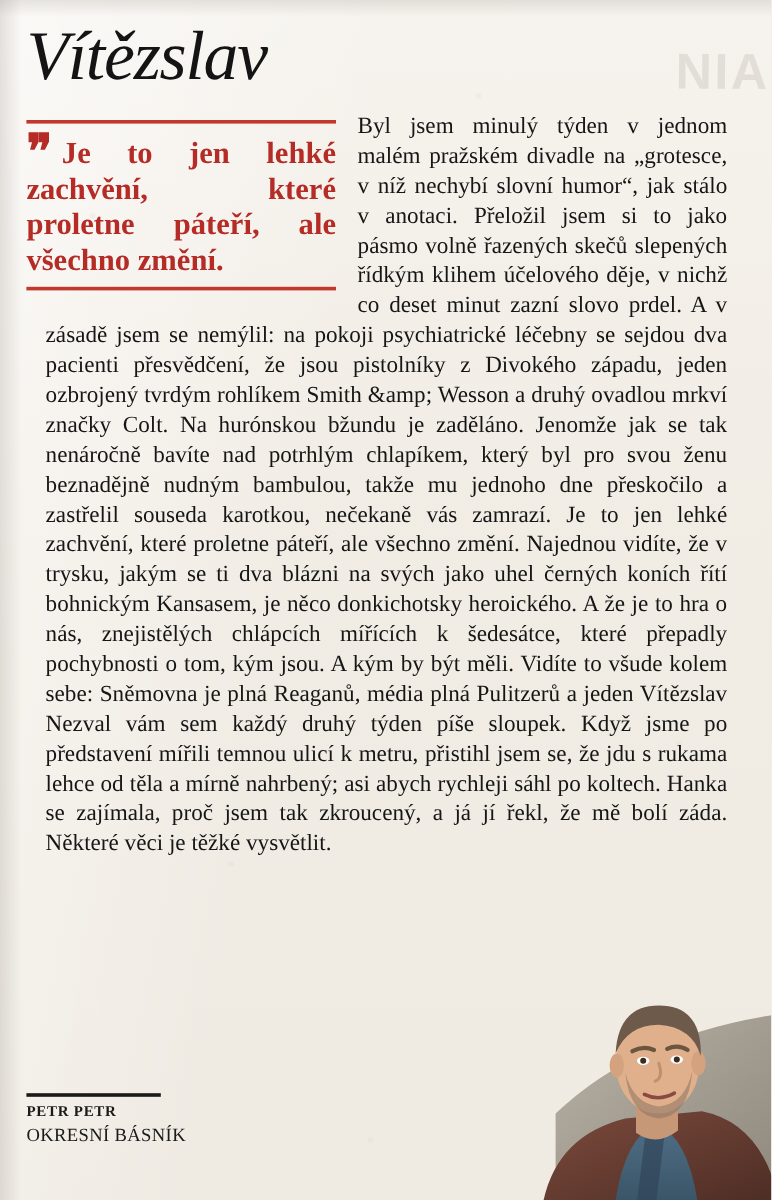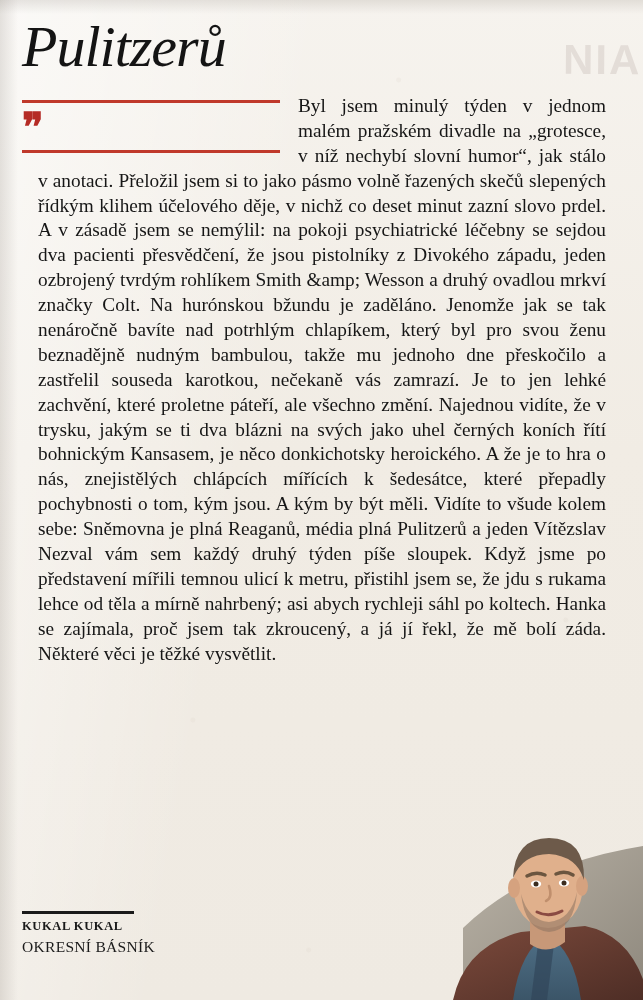--- a/index.html
+++ b/index.html
@@ -162,35 +162,36 @@
 <div class="page">
 
   <div class="paper-noise"></div>
   <div class="top-shadow"></div>
   <div class="edge-shadow"></div>
 
   <div class="ghost">NIA</div>
 
   <div class="content">
 
-    <h1 class="headline">Pulitzerů</h1>
+    <h1 class="headline">Vítězslav</h1>
 
     <div class="body-text">
 
       <div class="pullquote">
         <span class="qmark">❞</span>
+        <span class="qtext">Je to jen lehké zachvění, které proletne páteří, ale všechno změní.</span>
       </div>
 
       <p>Byl jsem minulý týden v jednom malém pražském divadle na „grotesce, v níž nechybí slovní humor“, jak stálo v anotaci. Přeložil jsem si to jako pásmo volně řazených skečů slepených řídkým klihem účelového děje, v nichž co deset minut zazní slovo prdel. A v zásadě jsem se nemýlil: na pokoji psychiatrické léčebny se sejdou dva pacienti přesvědčení, že jsou pistolníky z Divokého západu, jeden ozbrojený tvrdým rohlíkem Smith &amp;amp; Wesson a druhý ovadlou mrkví značky Colt. Na hurónskou bžundu je zaděláno. Jenomže jak se tak nenáročně bavíte nad potrhlým chlapíkem, který byl pro svou ženu beznadějně nudným bambulou, takže mu jednoho dne přeskočilo a zastřelil souseda karotkou, nečekaně vás zamrazí. Je to jen lehké zachvění, které proletne páteří, ale všechno změní. Najednou vidíte, že v trysku, jakým se ti dva blázni na svých jako uhel černých koních řítí bohnickým Kansasem, je něco donkichotsky heroického. A že je to hra o nás, znejistělých chlápcích mířících k šedesátce, které přepadly pochybnosti o tom, kým jsou. A kým by být měli. Vidíte to všude kolem sebe: Sněmovna je plná Reaganů, média plná Pulitzerů a jeden Vítězslav Nezval vám sem každý druhý týden píše sloupek. Když jsme po představení mířili temnou ulicí k metru, přistihl jsem se, že jdu s rukama lehce od těla a mírně nahrbený; asi abych rychleji sáhl po koltech. Hanka se zajímala, proč jsem tak zkroucený, a já jí řekl, že mě bolí záda. Některé věci je těžké vysvětlit.</p>
     </div>
   </div>
 
   <div class="byline">
     <div class="rule"></div>
-    <div class="name">KUKAL KUKAL</div>
+    <div class="name">PETR PETR</div>
     <div class="role">OKRESNÍ BÁSNÍK</div>
   </div>
 
   <div class="portrait">
     <svg width="208" height="192" viewBox="0 0 208 192" xmlns="http://www.w3.org/2000/svg">
       <defs>
         <clipPath id="pclip">
             <rect x="0" y="0" width="208" height="192"></rect>
           </clipPath>
         <linearGradient id="bg" x1="0" y1="0" x2="1" y2="1">

